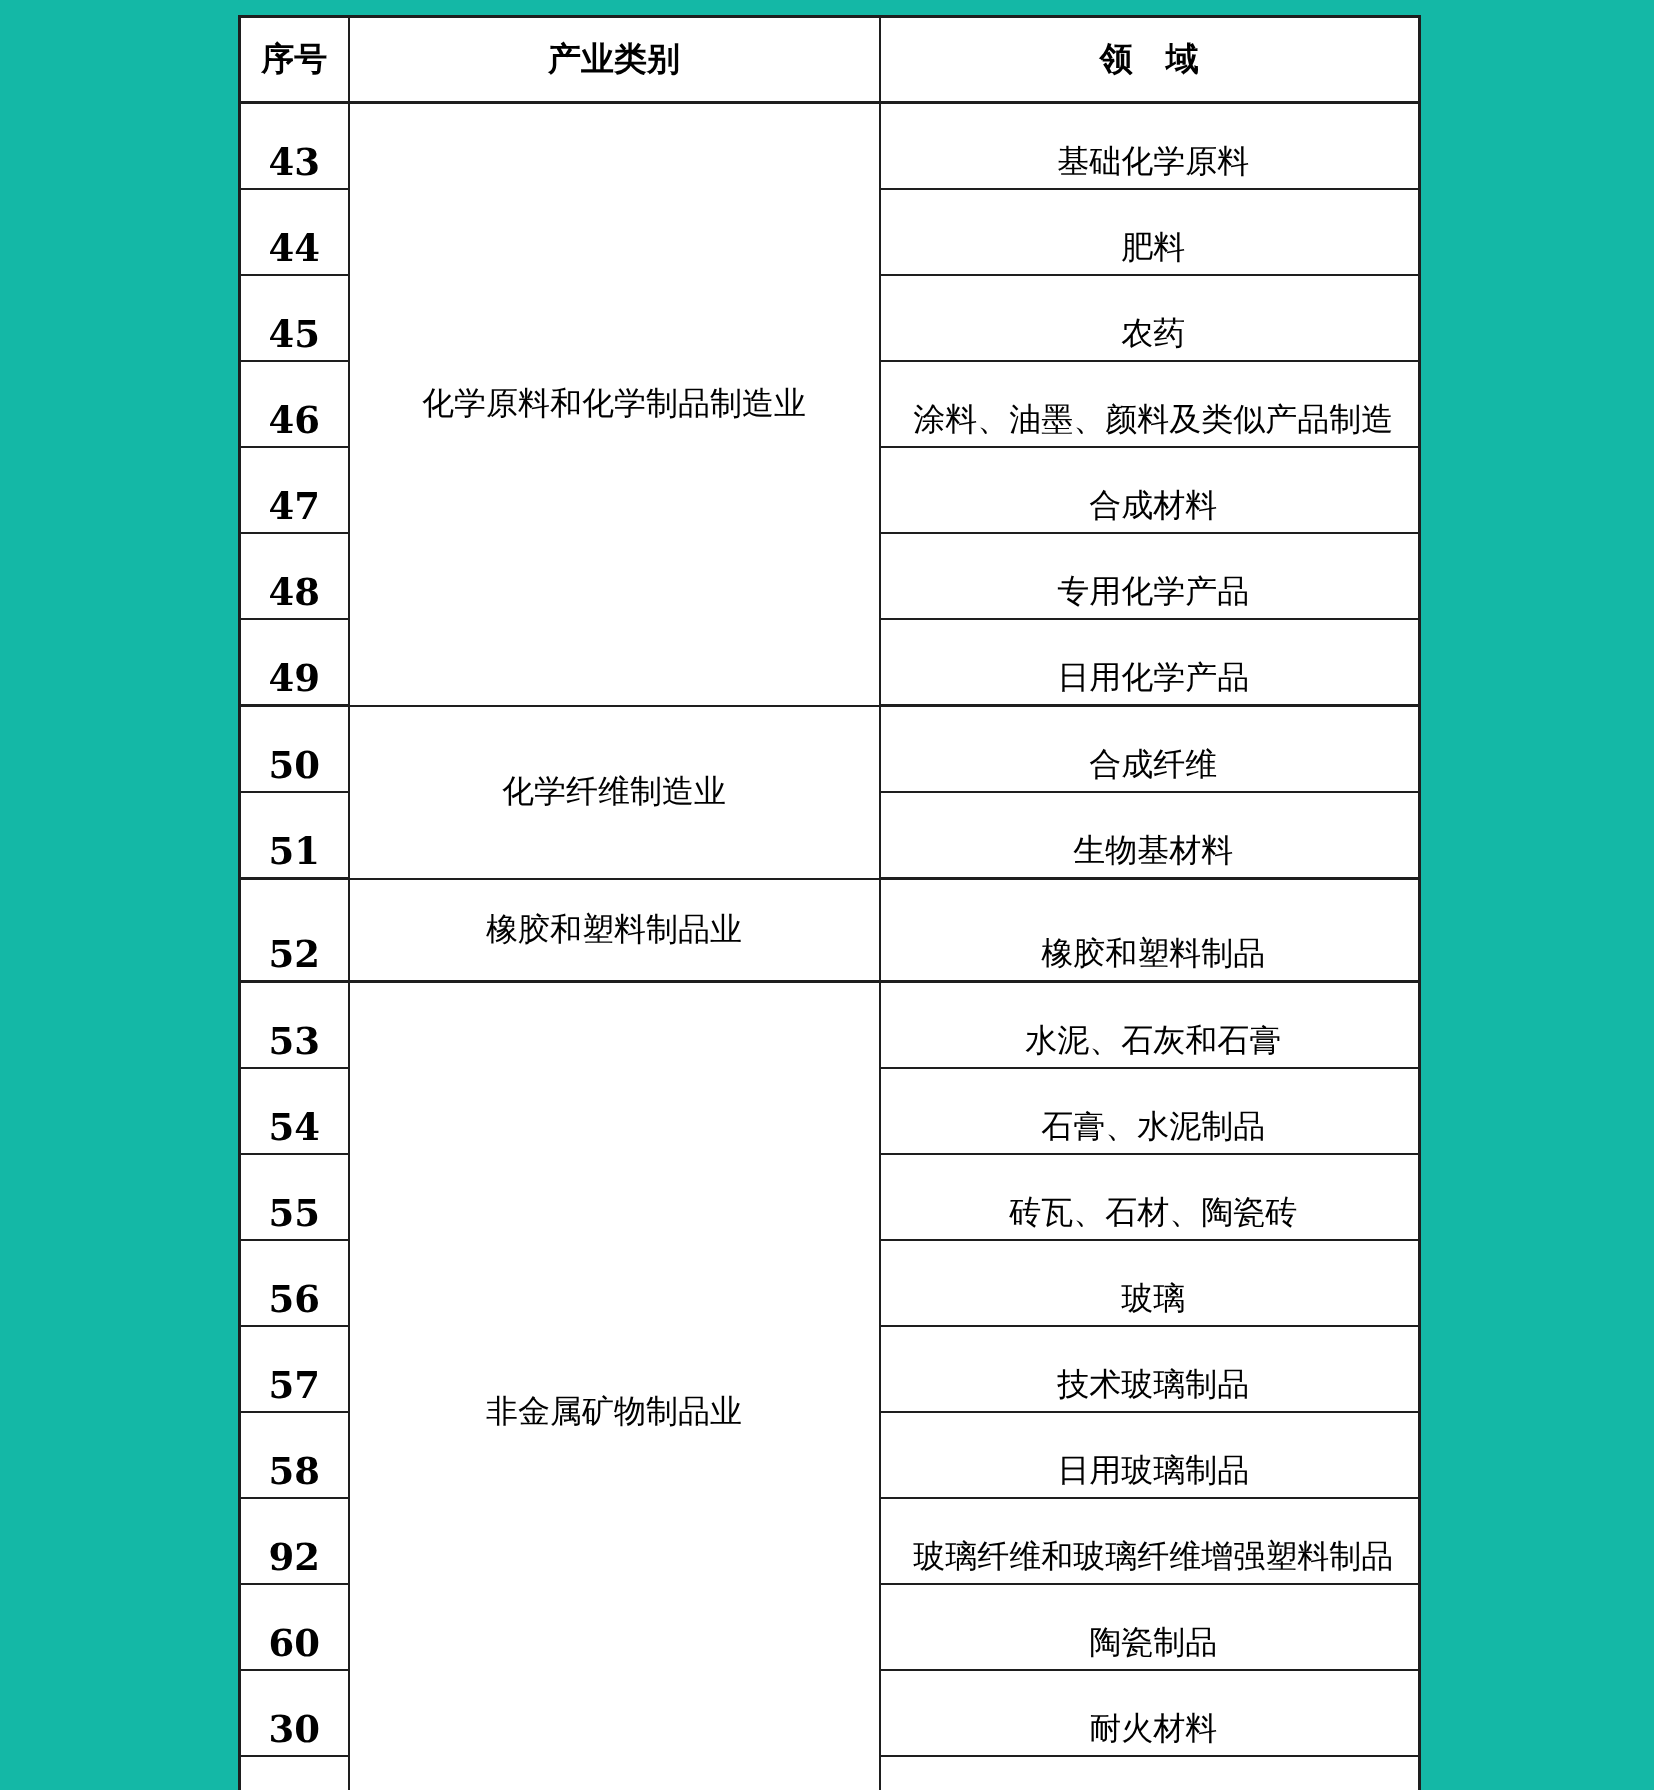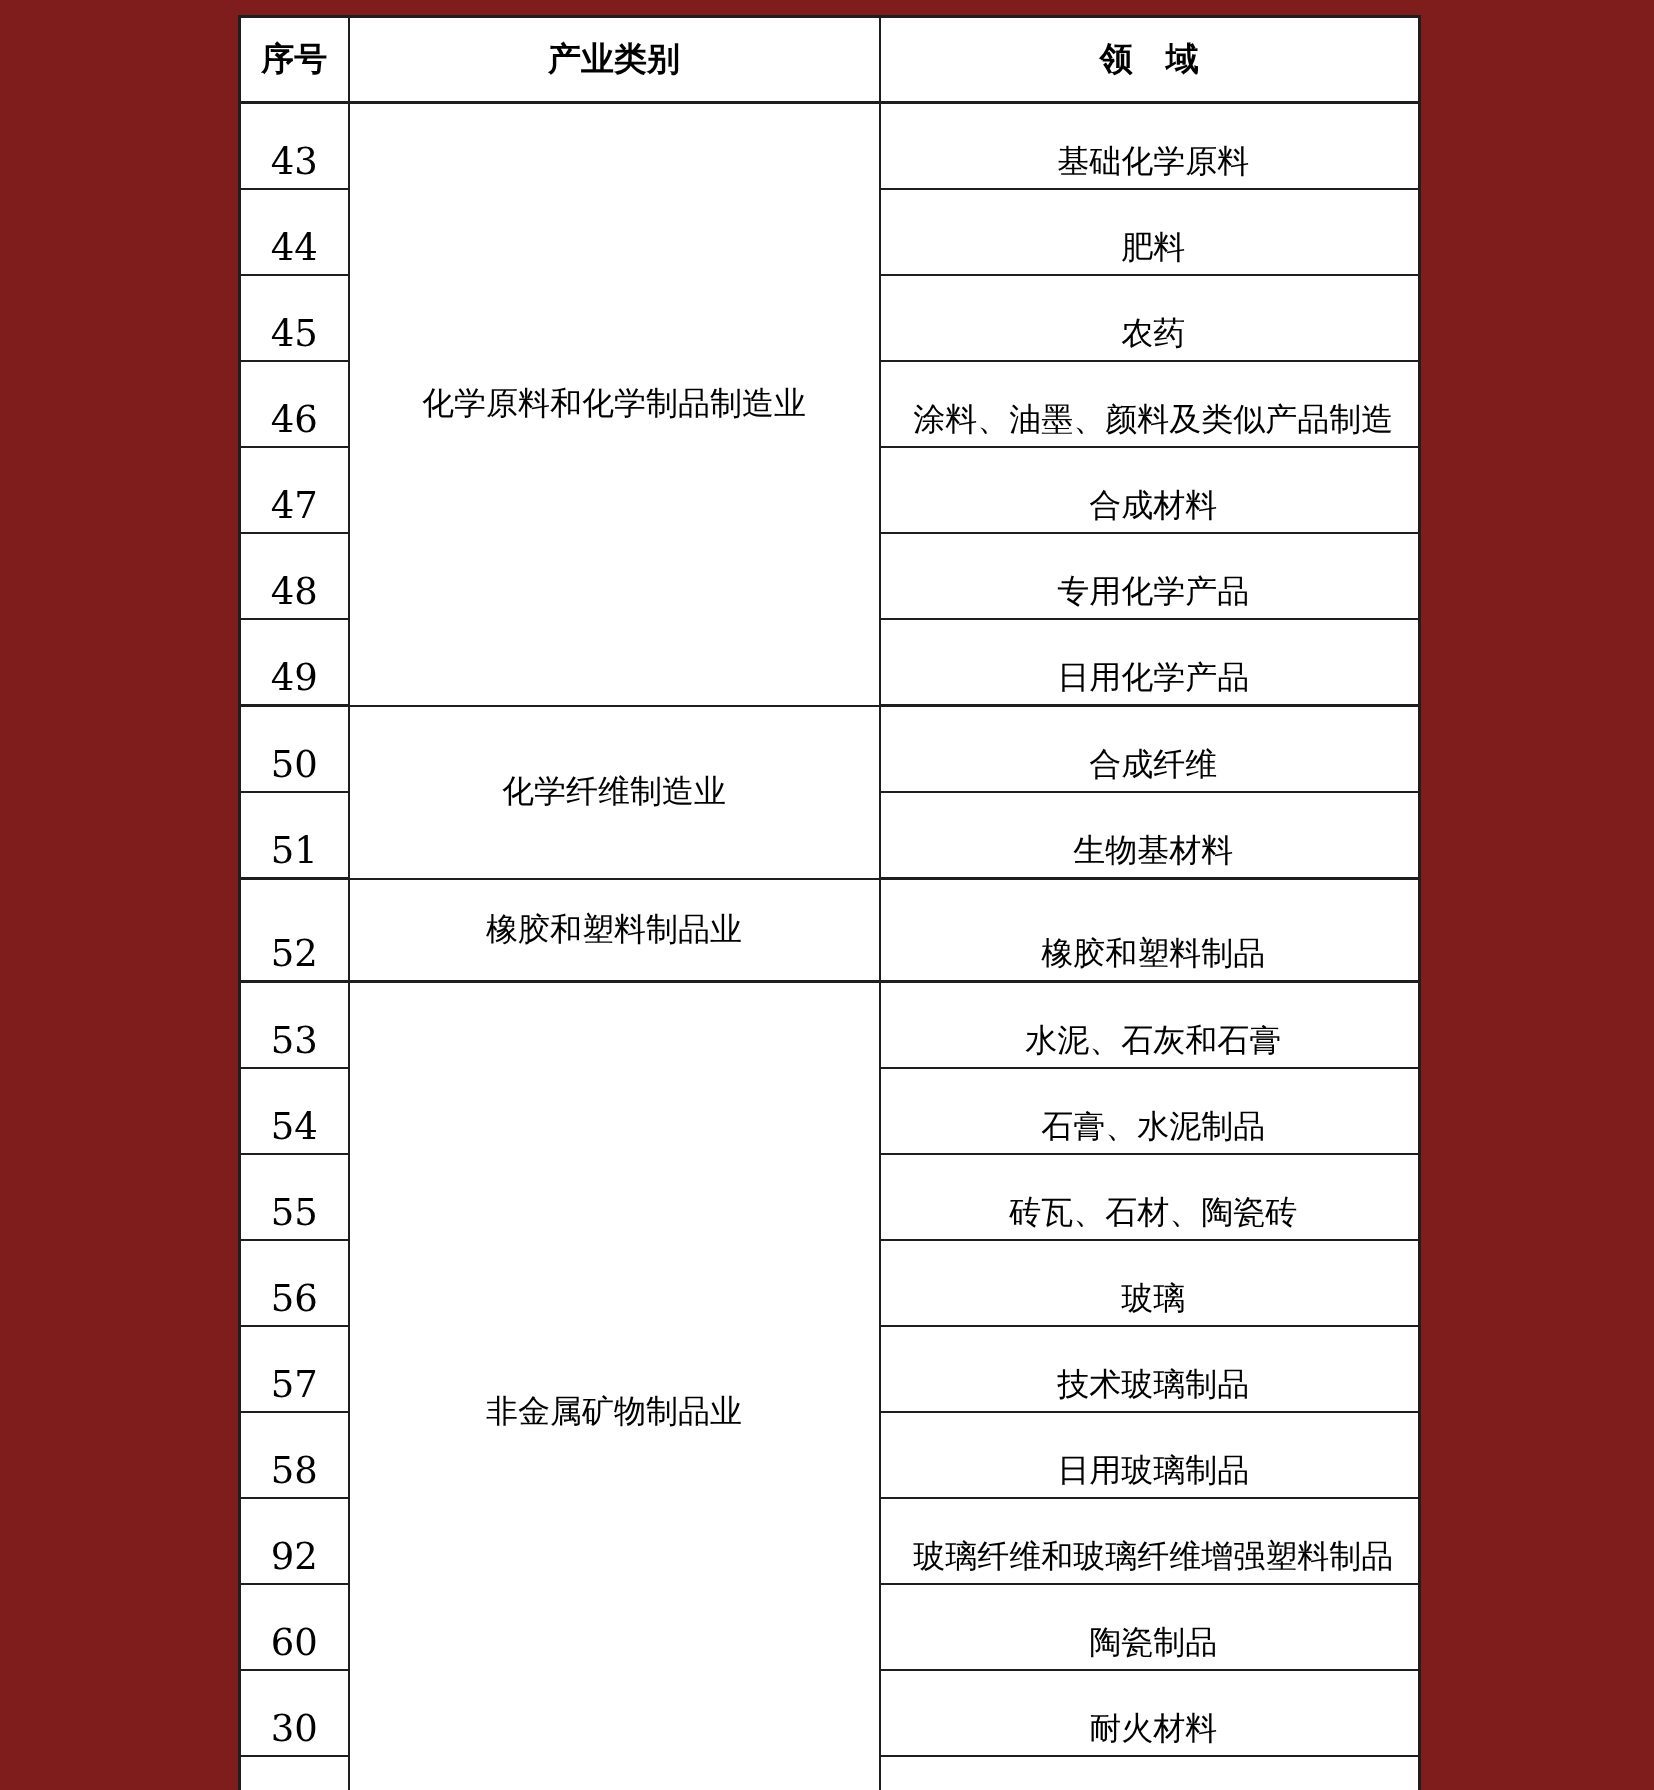--- a/index.html
+++ b/index.html
@@ -11,21 +11,21 @@
     width: 1654px;
     height: 1790px;
     font-family: "DejaVu Serif", "Liberation Serif", serif;
     color: #000000;
     overflow: hidden;
   }
   .page {
     position: relative;
     width: 1654px;
     height: 1790px;
-    background: #7f1d1d;
+    background: #14b8a6;
   }
   table.doc-table {
     position: absolute;
     left: 238px;
     top: 15px;
     width: 1180px;
     border-collapse: collapse;
     table-layout: fixed;
     border: 3px solid #1e1e1e;
   }
@@ -51,20 +51,21 @@
     height: 76px;
     font-size: 32px;
     font-weight: normal;
   }
   td.col-index {
     text-align: center;
     vertical-align: bottom;
     padding: 0 0 6px 0;
     font-size: 37px;
     line-height: 1.05;
+    font-weight: bold;
   }
   td.col-category {
     text-align: center;
     vertical-align: middle;
     padding: 12px 4px;
   }
   td.col-field {
     text-align: center;
     vertical-align: bottom;
     padding: 0 6px 8px 14px;

